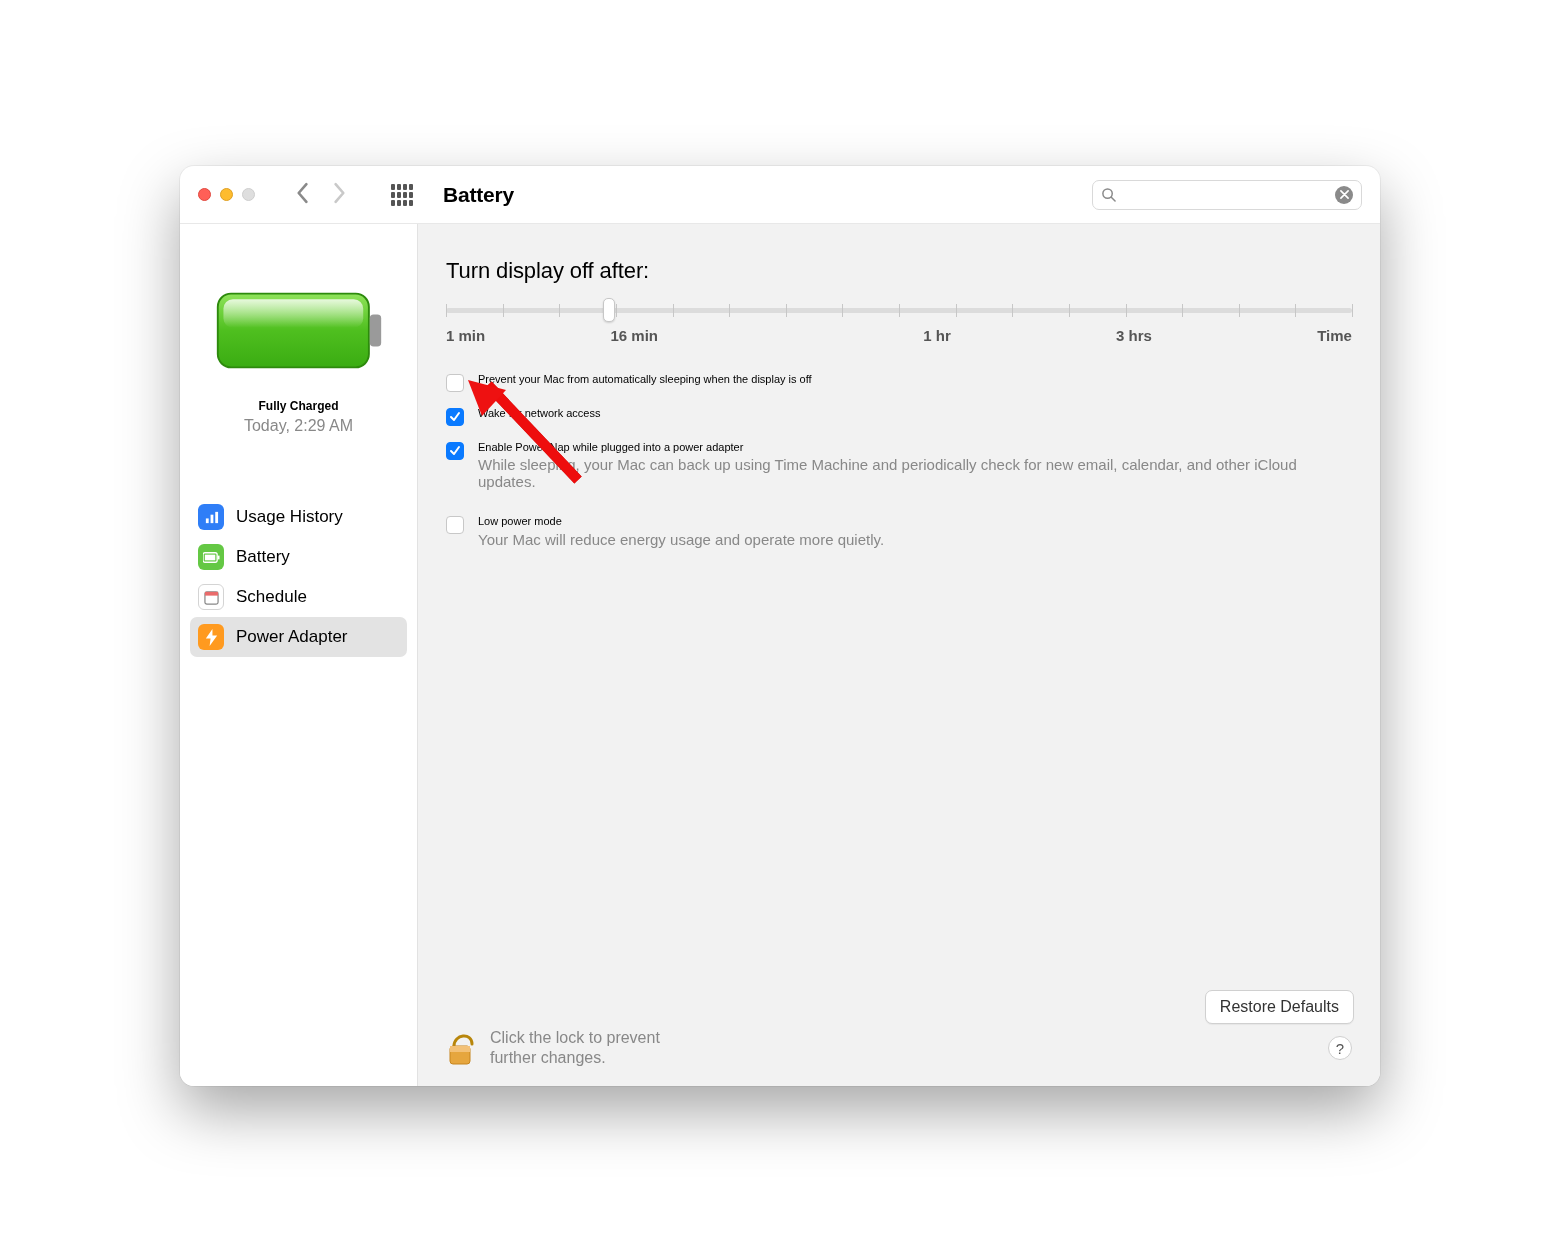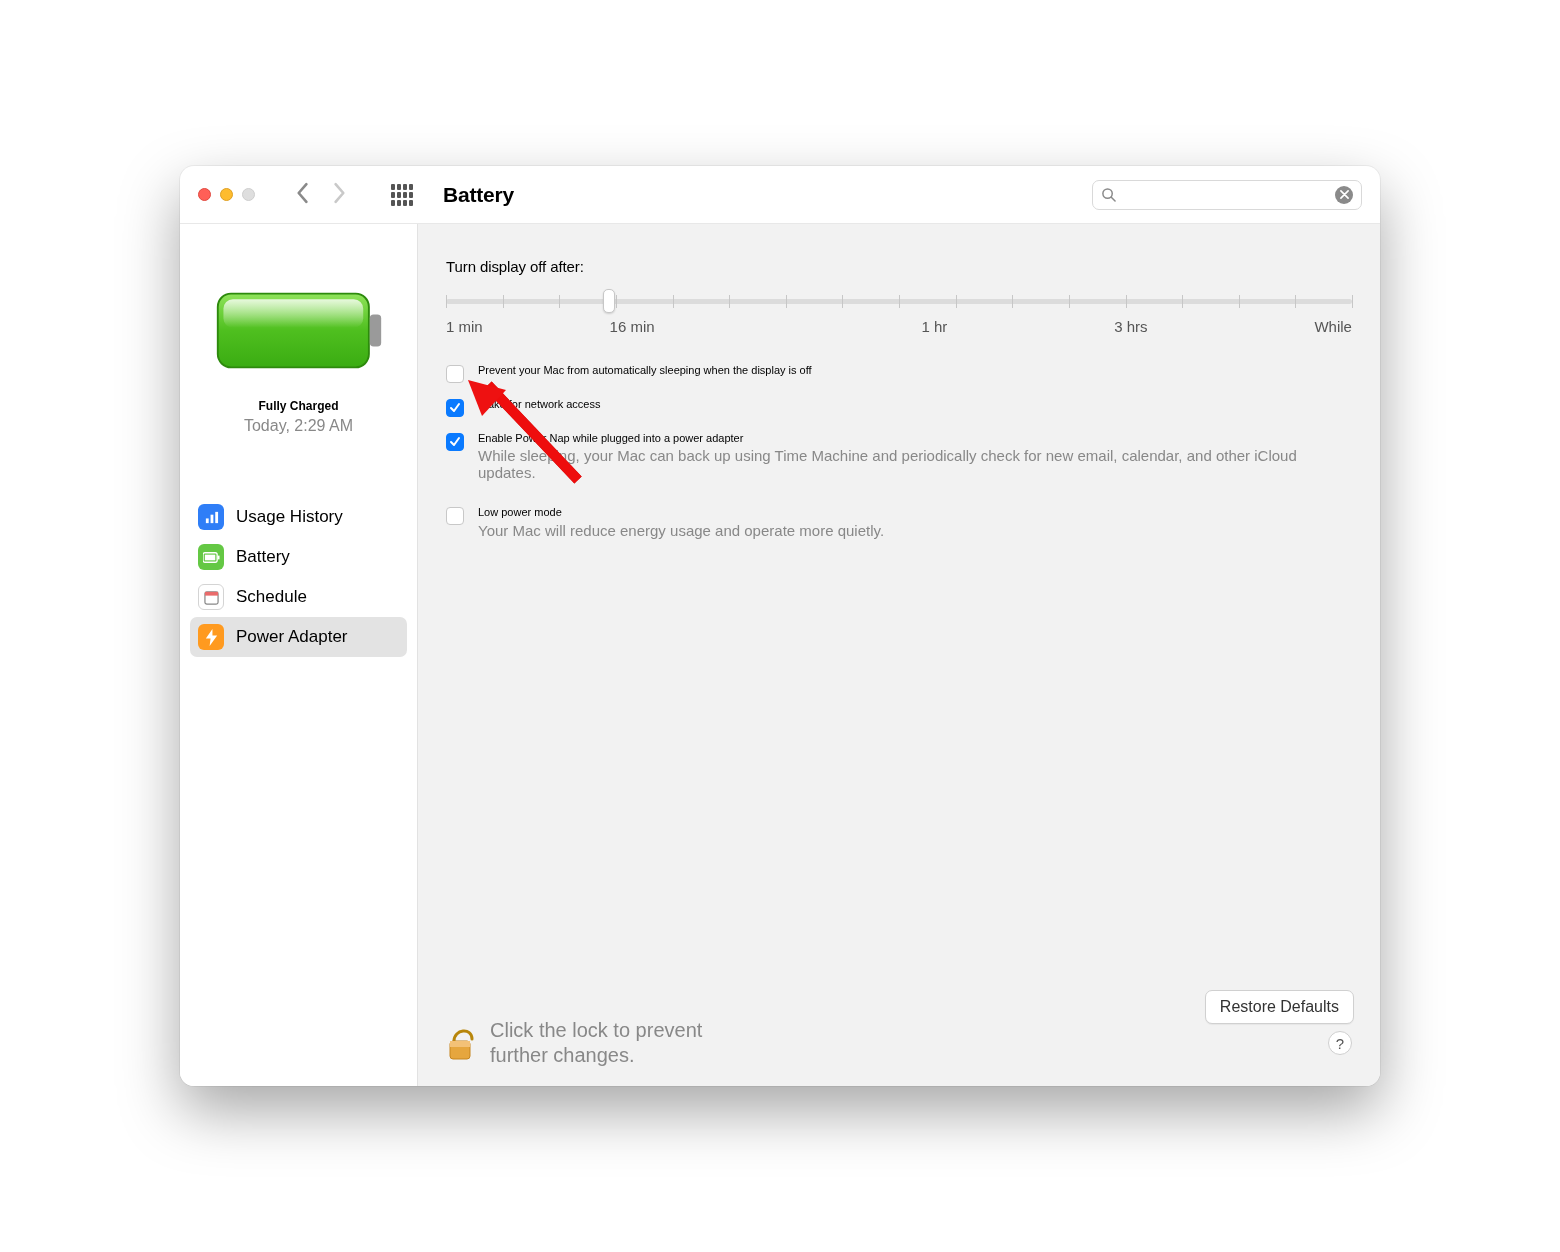--- a/index.html
+++ b/index.html
@@ -65,22 +65,22 @@
 }
 .menu-item.selected { background: #e3e3e3; }
 .mi-icon { width: 26px; height: 26px; border-radius: 6px; display: flex; align-items: center; justify-content: center; color: #fff; }
 .mi-icon.blue { background: #2f7ef7; }
 .mi-icon.green { background: #64c844; }
 .mi-icon.orange { background: #ff9a1f; }
 .mi-icon.white { background: #fff; border: 1px solid #d4d4d4; color: #555; }
 
 
 .main { flex: 1; background: #f2f2f2; padding: 34px 28px 18px 28px; position: relative; display: flex; flex-direction: column; }
-.slider-label { font-size: 15px; letter-spacing: -0.1px; }
-.slider-wrap { margin-top: 16px; }
+.slider-label { font-size: 22px; letter-spacing: -0.1px; }
+.slider-wrap { margin-top: 16px; font-weight: bold; }
 .slider-track {
   position: relative; height: 5px; background: #dcdcdc; border-radius: 3px;
   margin: 8px 0 4px 0;
 }
 .slider-tick { position: absolute; top: -4px; width: 1px; height: 13px; background: #c7c7c7; }
 .slider-thumb {
   position: absolute; top: -10px; width: 12px; height: 24px; background: #fff;
   border: 1px solid #c7c7c7; border-radius: 5px; box-shadow: 0 1px 2px rgba(0,0,0,.15);
   transform: translateX(-50%);
 }
@@ -101,21 +101,21 @@
 
 .arrow-anno { position: absolute; left: 50px; top: 156px; pointer-events: none; }
 
 .footer { margin-top: auto; display: flex; align-items: center; gap: 14px; padding-top: 14px; }
 .restore-btn {
   margin-left: auto; background: #fff; border: 1px solid #d0d0d0; border-radius: 7px;
   padding: 7px 14px; font-size: 16px; color: #333; box-shadow: 0 1px 1px rgba(0,0,0,.05);
   position: absolute; right: 26px; bottom: 62px;
 }
 .lock-row { display: flex; align-items: center; gap: 14px; margin-top: 12px; }
-.lock-text { font-size: 20px; color: #888; width: 220px; line-height: 1.25; }
+.lock-text { font-size: 16px; color: #888; width: 220px; line-height: 1.25; }
 .help-btn {
   width: 24px; height: 24px; border-radius: 50%; background: #fff; border: 1px solid #cfcfcf;
   display: flex; align-items: center; justify-content: center; font-size: 15px; color: #555;
   margin-left: auto;
 }
 </style>
 </head>
 <body>
 
 <div class="window">
@@ -252,21 +252,21 @@
           <div class="slider-tick" style="left:87.5%"></div>
           <div class="slider-tick" style="left:93.75%"></div>
           <div class="slider-tick" style="left:100%"></div>
           <div class="slider-thumb" style="left:18%"></div>
         </div>
         <div class="slider-ticks-labels">
           <span>1 min</span>
           <span>16 min</span>
           <span>1 hr</span>
           <span>3 hrs</span>
-          <span>While</span>
+          <span>Time</span>
         </div>
       </div>
 
       <div class="checks">
         <div class="check-row">
           <div class="check-box"></div>
           <div>
             <div class="check-label">Prevent your Mac from automatically sleeping when the display is off</div>
           </div>
         </div>

